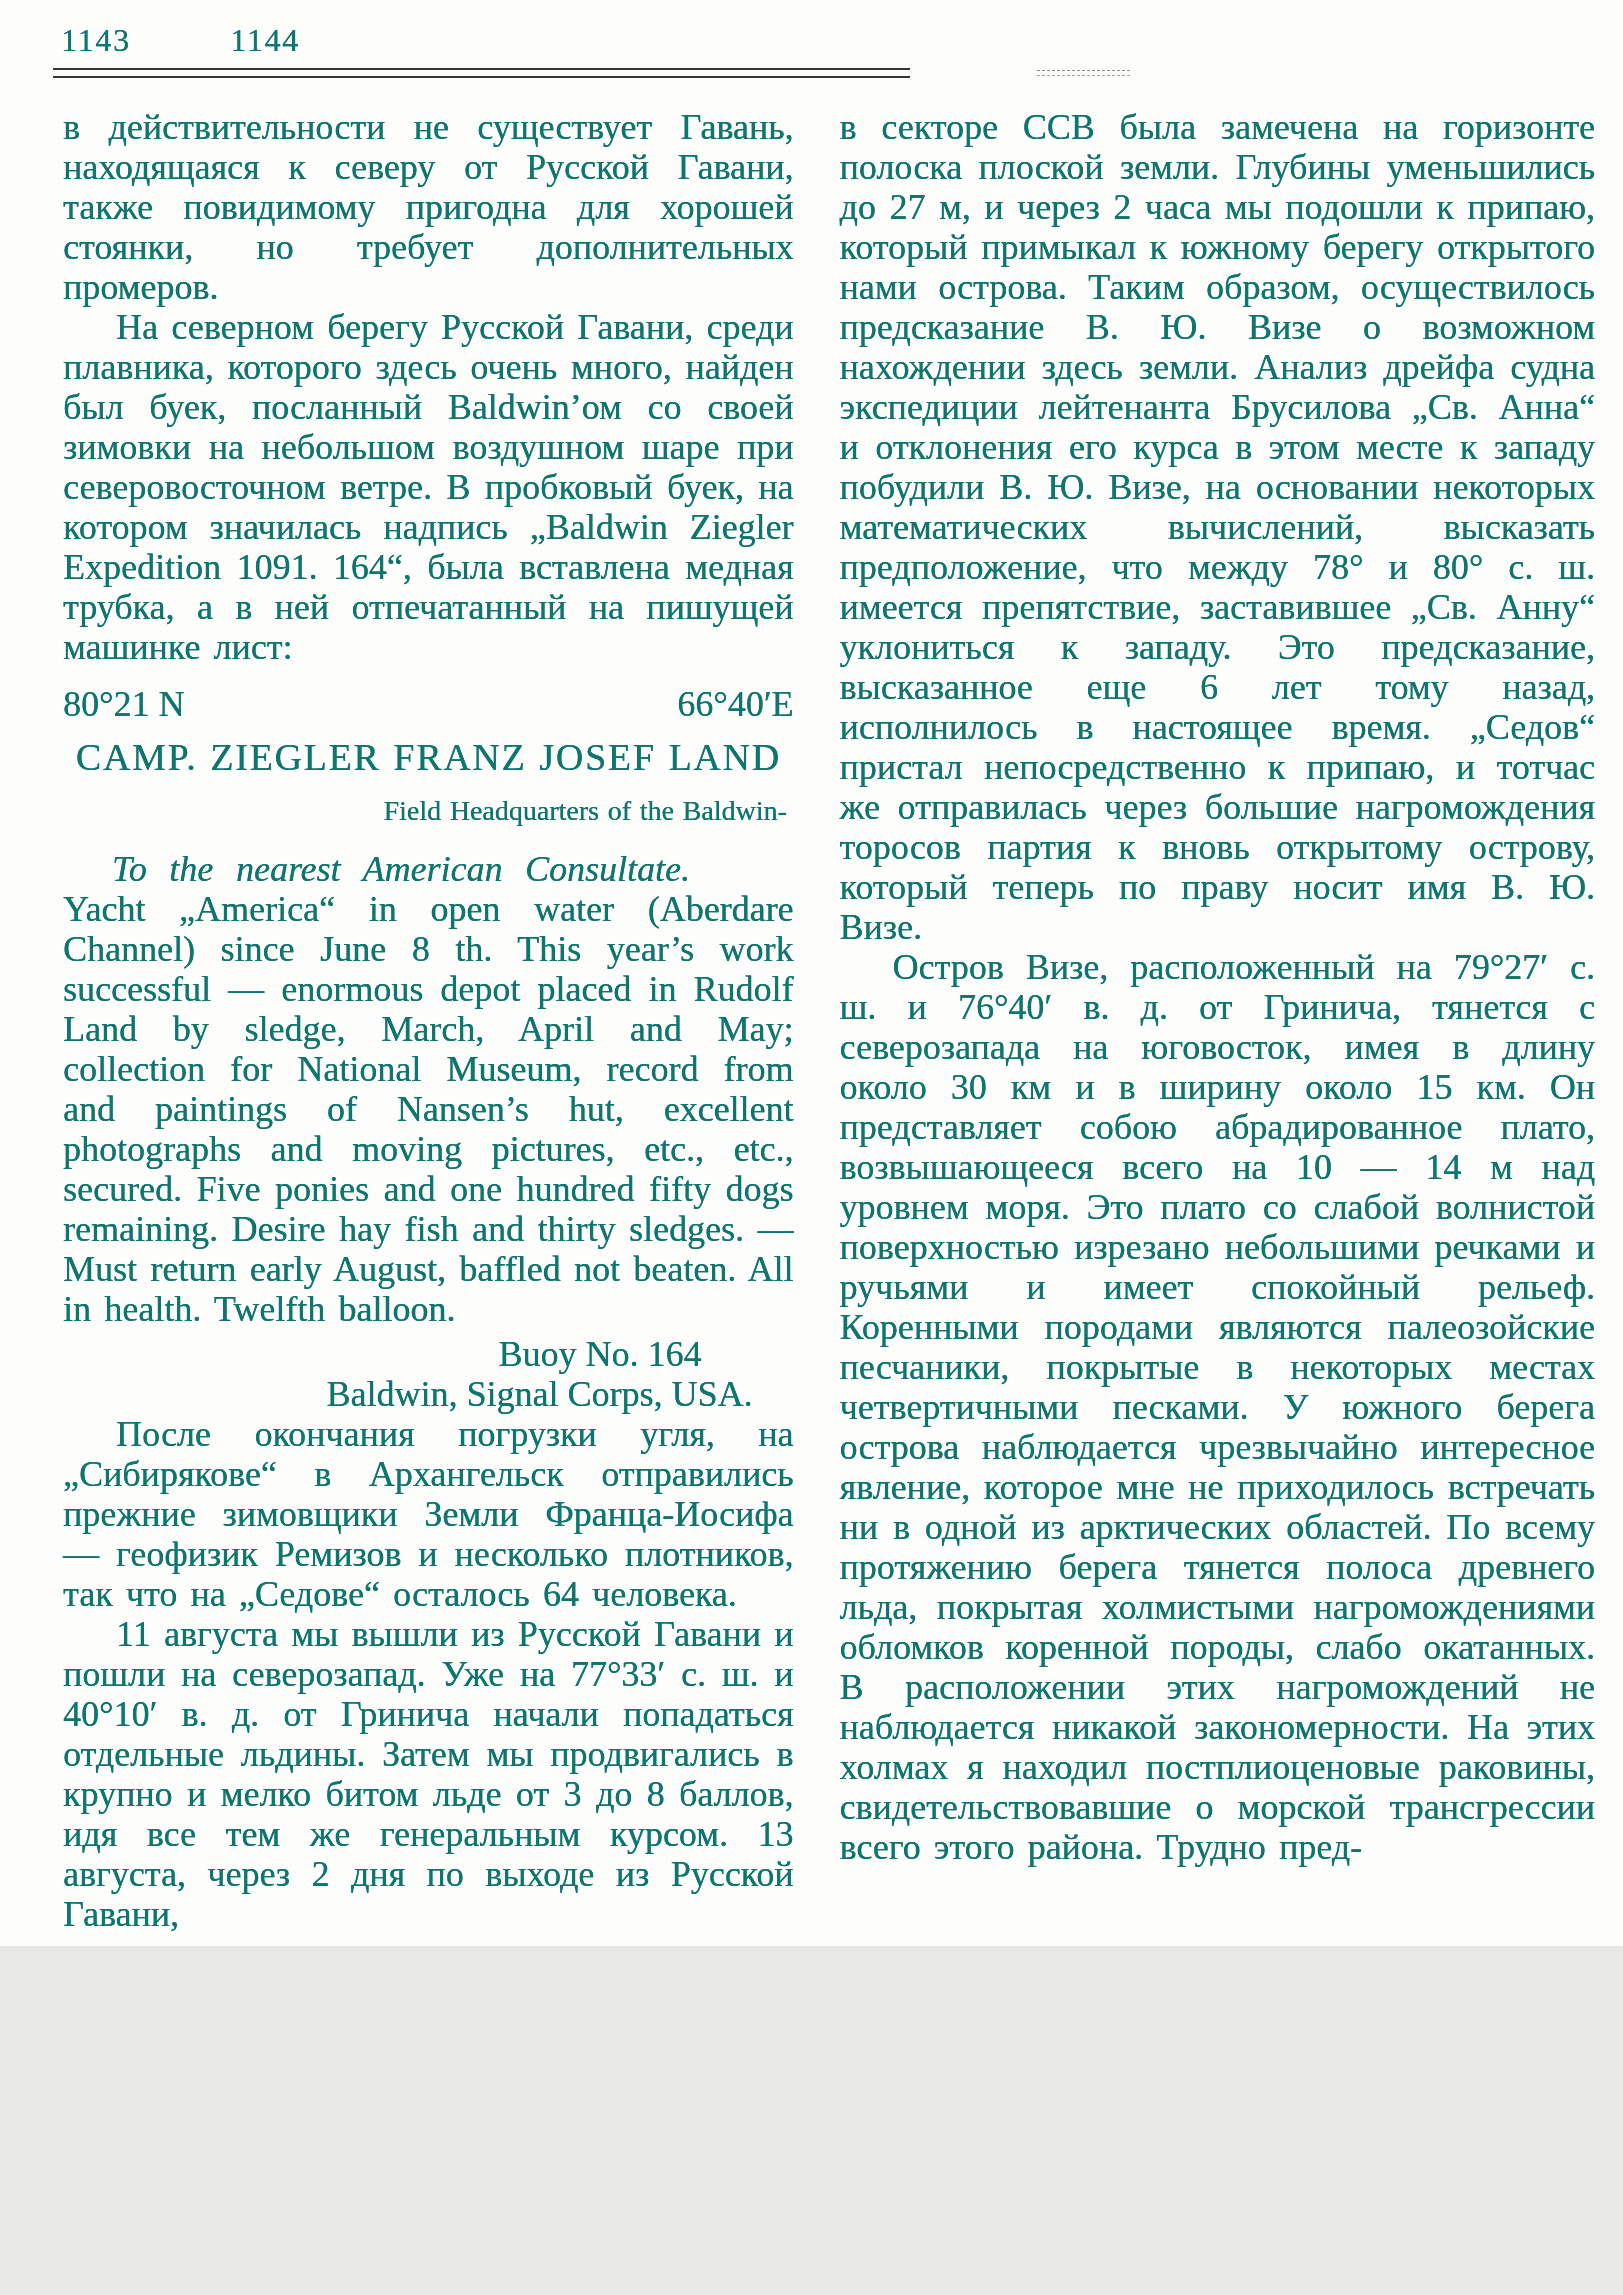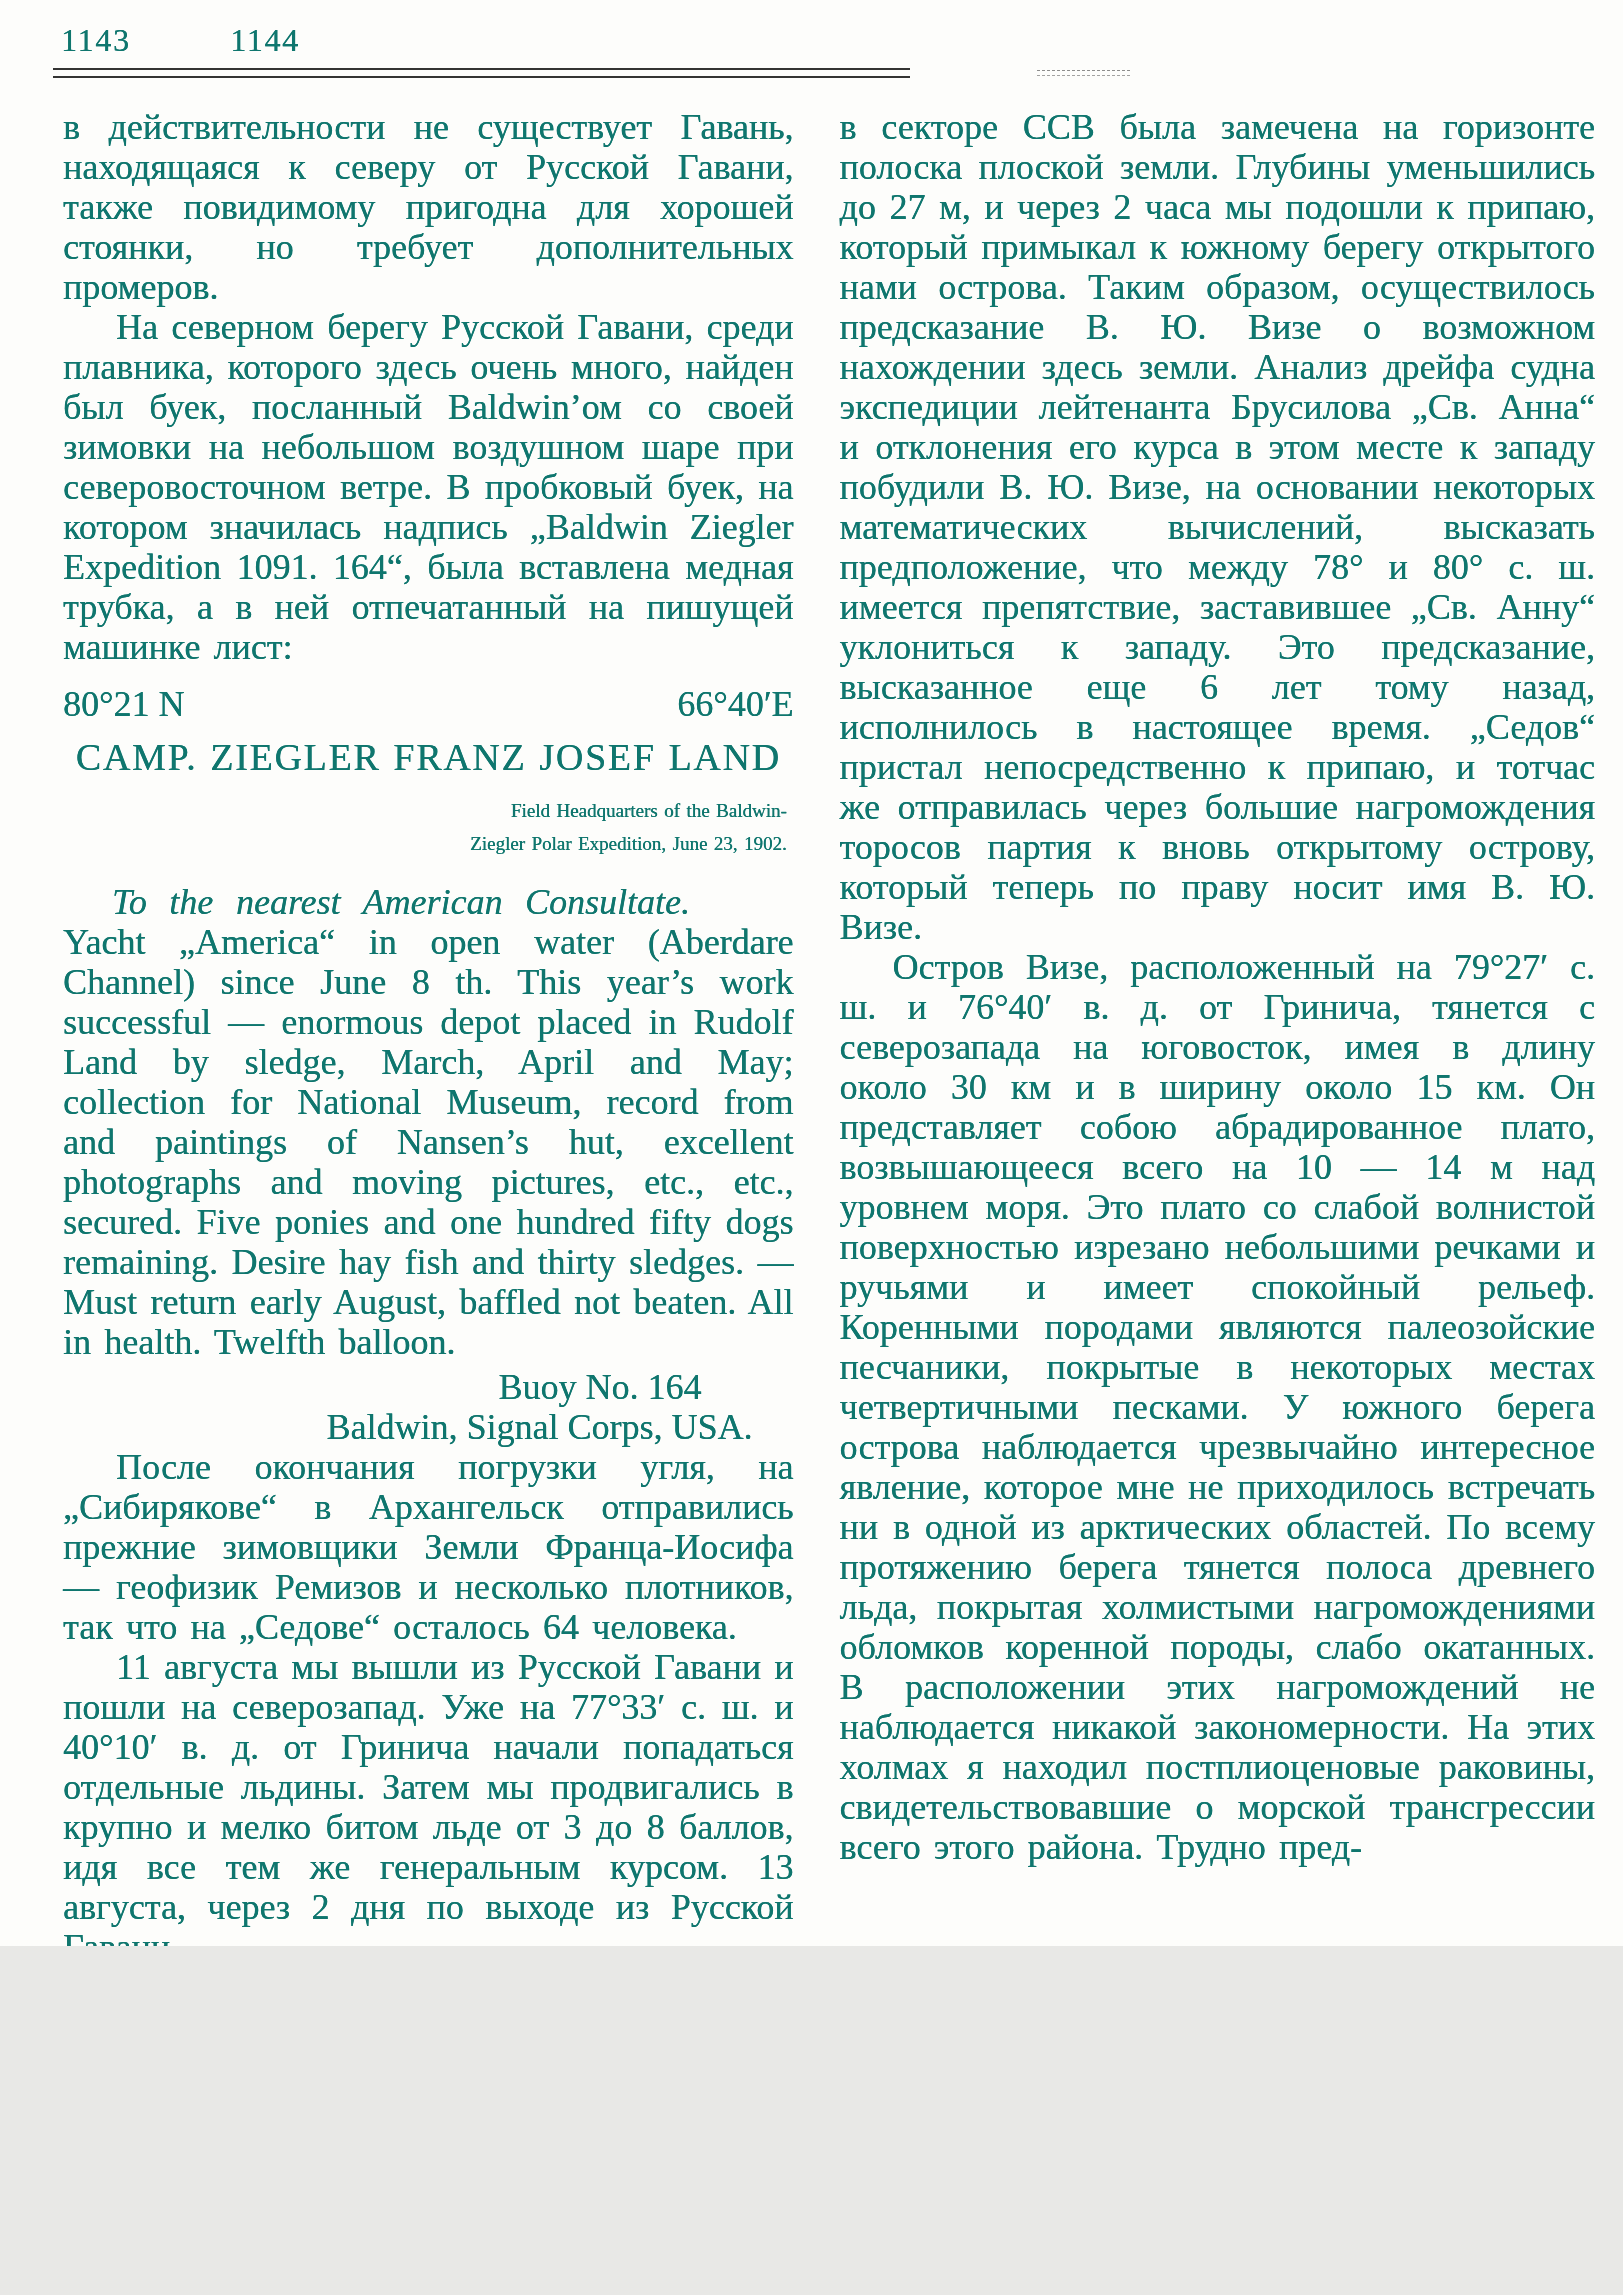--- a/index.html
+++ b/index.html
@@ -78,21 +78,21 @@
   }
   .camp-heading {
     text-align: center;
     font-size: 38px;
     letter-spacing: 1.7px;
     margin: 13.6px 0 17px 0;
     word-spacing: 1.7px;
   }
   .field-hq {
     text-align: right;
-    font-size: 19px;
+    font-size: 28px;
     line-height: 33px;
     margin: 0 6.8px 22px 0;
     word-spacing: 1.7px;
   }
   .consulate-line {
     font-style: italic;
     text-indent: 49px;
     word-spacing: 13.6px;
   }
   .cargo-line {
@@ -129,21 +129,20 @@
 
       <div class="coords-line">
         <span>80°21 N</span>
         <span>66°40′E</span>
       </div>
 
       <div class="camp-heading">CAMP. ZIEGLER FRANZ JOSEF LAND</div>
 
       <div class="field-hq">
         <div>Field Headquarters of the Baldwin-</div>
-        <div>Ziegler Polar Expedition, June 23, 1902.</div>
       </div>
 
       <p class="consulate-line">To the nearest American Consultate.</p>
 
 
       <p>Yacht „America“ in open water (Aberdare Channel) since June 8 th. This year’s work successful — enormous depot placed in Rudolf Land by sledge, March, April and May; collection for National Museum, record from and paintings of Nansen’s hut, excellent photographs and moving pictures, etc., etc., secured. Five ponies and one hundred fifty dogs remaining. Desire hay fish and thirty sledges. — Must return early August, baffled not beaten. All in health. Twelfth balloon.</p>
 
       <div class="signature">
         <div class="sig-buoy">Buoy No. 164</div>
         <div class="sig-baldwin">Baldwin, Signal Corps, USA.</div>

